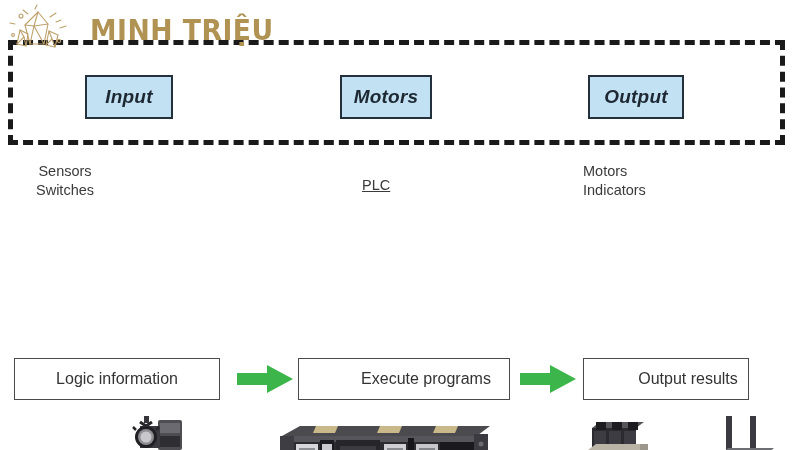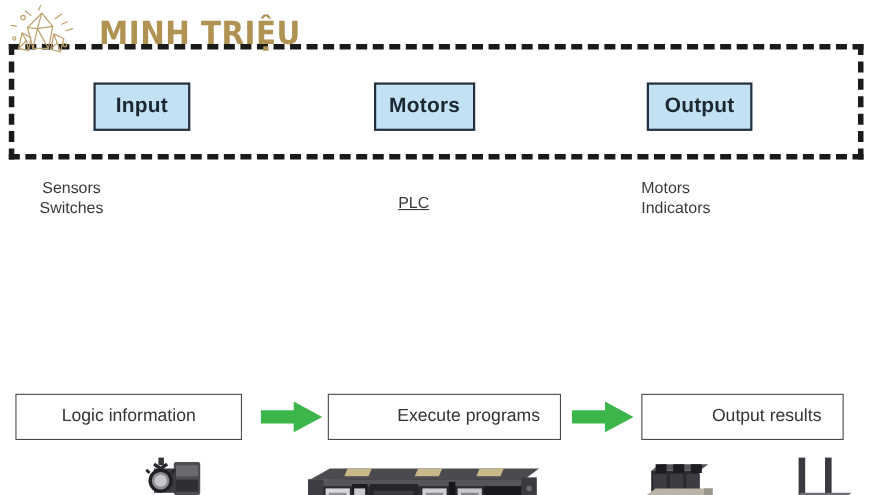--- a/index.html
+++ b/index.html
@@ -59,20 +59,21 @@
     background: #c2e1f2;
     border: 2px solid #25303d;
     box-sizing: border-box;
     display: flex;
     align-items: center;
     justify-content: center;
     font-size: 19px;
     font-weight: bold;
     color: #1d2833;
     letter-spacing: 0.2px;
+    font-style: italic;
   }
   #stage-box-0 { left: 72px; }
   #stage-box-1 { left: 327px; width: 92px; }
   #stage-box-2 { left: 575px; width: 96px; }
 
   
   .caption {
     position: absolute;
     font-size: 14.5px;
     color: #3a3a3a;
@@ -110,21 +111,21 @@
     border: 1.5px solid #4a4a4a;
     box-sizing: border-box;
     display: flex;
     align-items: center;
     justify-content: center;
     font-size: 16px;
     color: #333333;
   }
   #flow-box-0 { left: 14px;  width: 206px; }
   #flow-box-1 { left: 298px; width: 212px; padding-left: 44px; }
-  #flow-box-2 { left: 583px; width: 184px; padding-left: 44px; }
+  #flow-box-2 { left: 583px; width: 166px; padding-left: 44px; }
 
   .flow-arrow { position: absolute; top: 7px; width: 56px; height: 28px; }
   #flow-arrow-0 { left: 237px; }
   #flow-arrow-1 { left: 520px; }
 </style>
 </head>
 <body>
 
 <div id="watermark">
   <svg id="gem-icon" viewBox="0 0 62 52">

